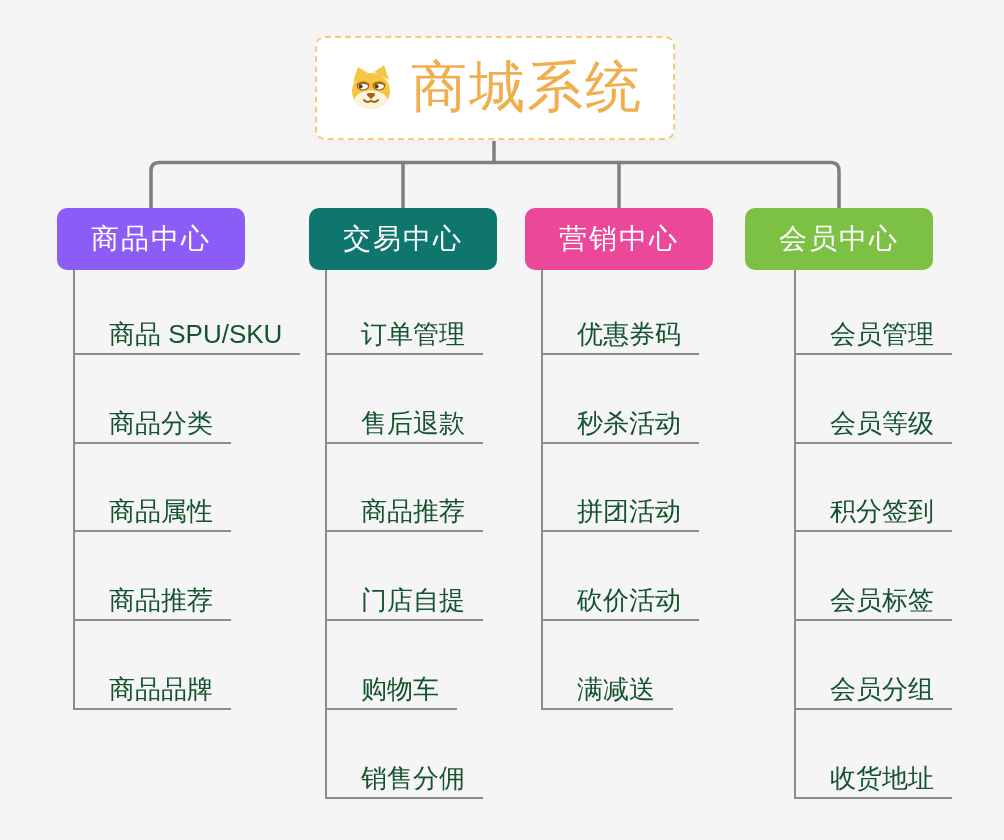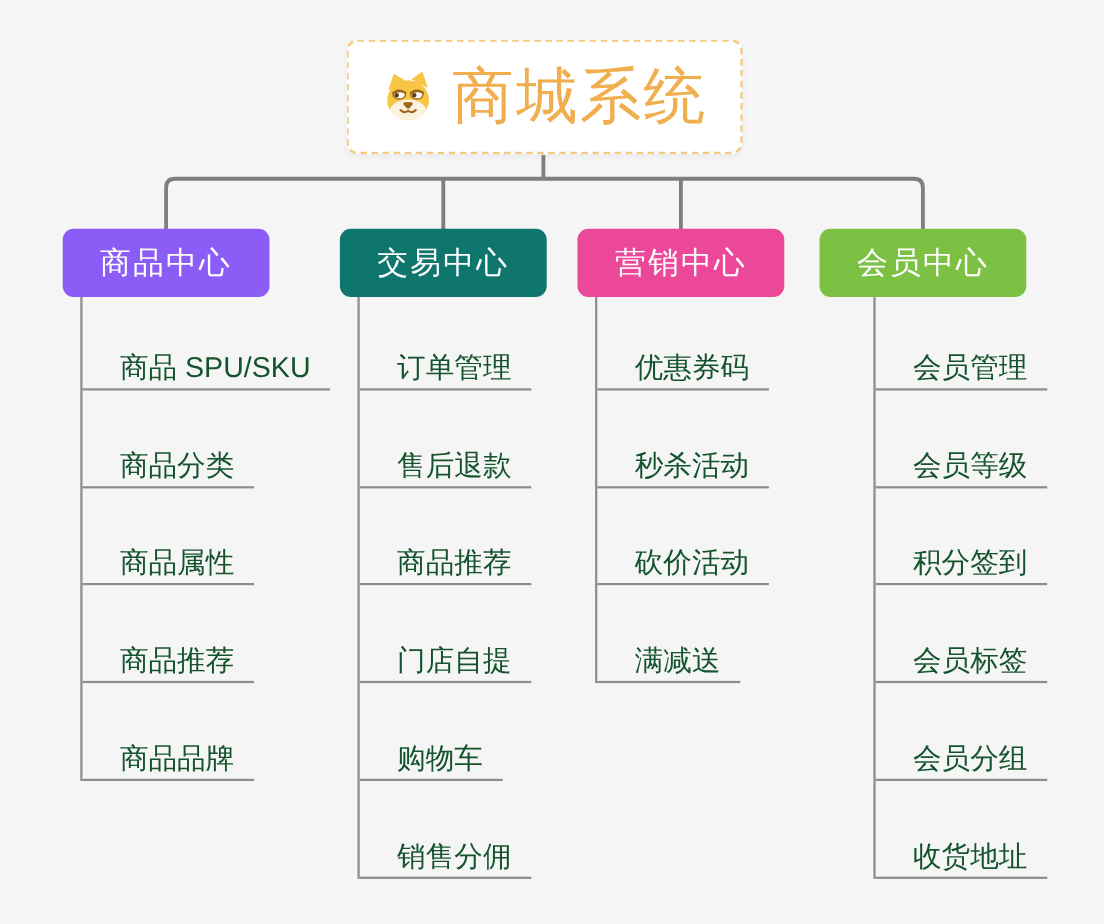--- a/index.html
+++ b/index.html
@@ -149,20 +149,23 @@
     <span class="branch-label">营销中心</span>
   </div>
   <div class="branch-column" style="left: 541px;">
         <div class="item-row">
           <span class="item-label">优惠券码</span>
         </div>
         <div class="item-row">
           <span class="item-label">秒杀活动</span>
         </div>
         <div class="item-row">
+          <span class="item-label">拼团活动</span>
+        </div>
+        <div class="item-row">
           <span class="item-label">砍价活动</span>
         </div>
         <div class="item-row">
           <span class="item-label">满减送</span>
         </div>
       </div>
 
   <div class="branch-box" style="left: 745px; background: rgb(124, 193, 67);">
     <span class="branch-label">会员中心</span>
   </div>

